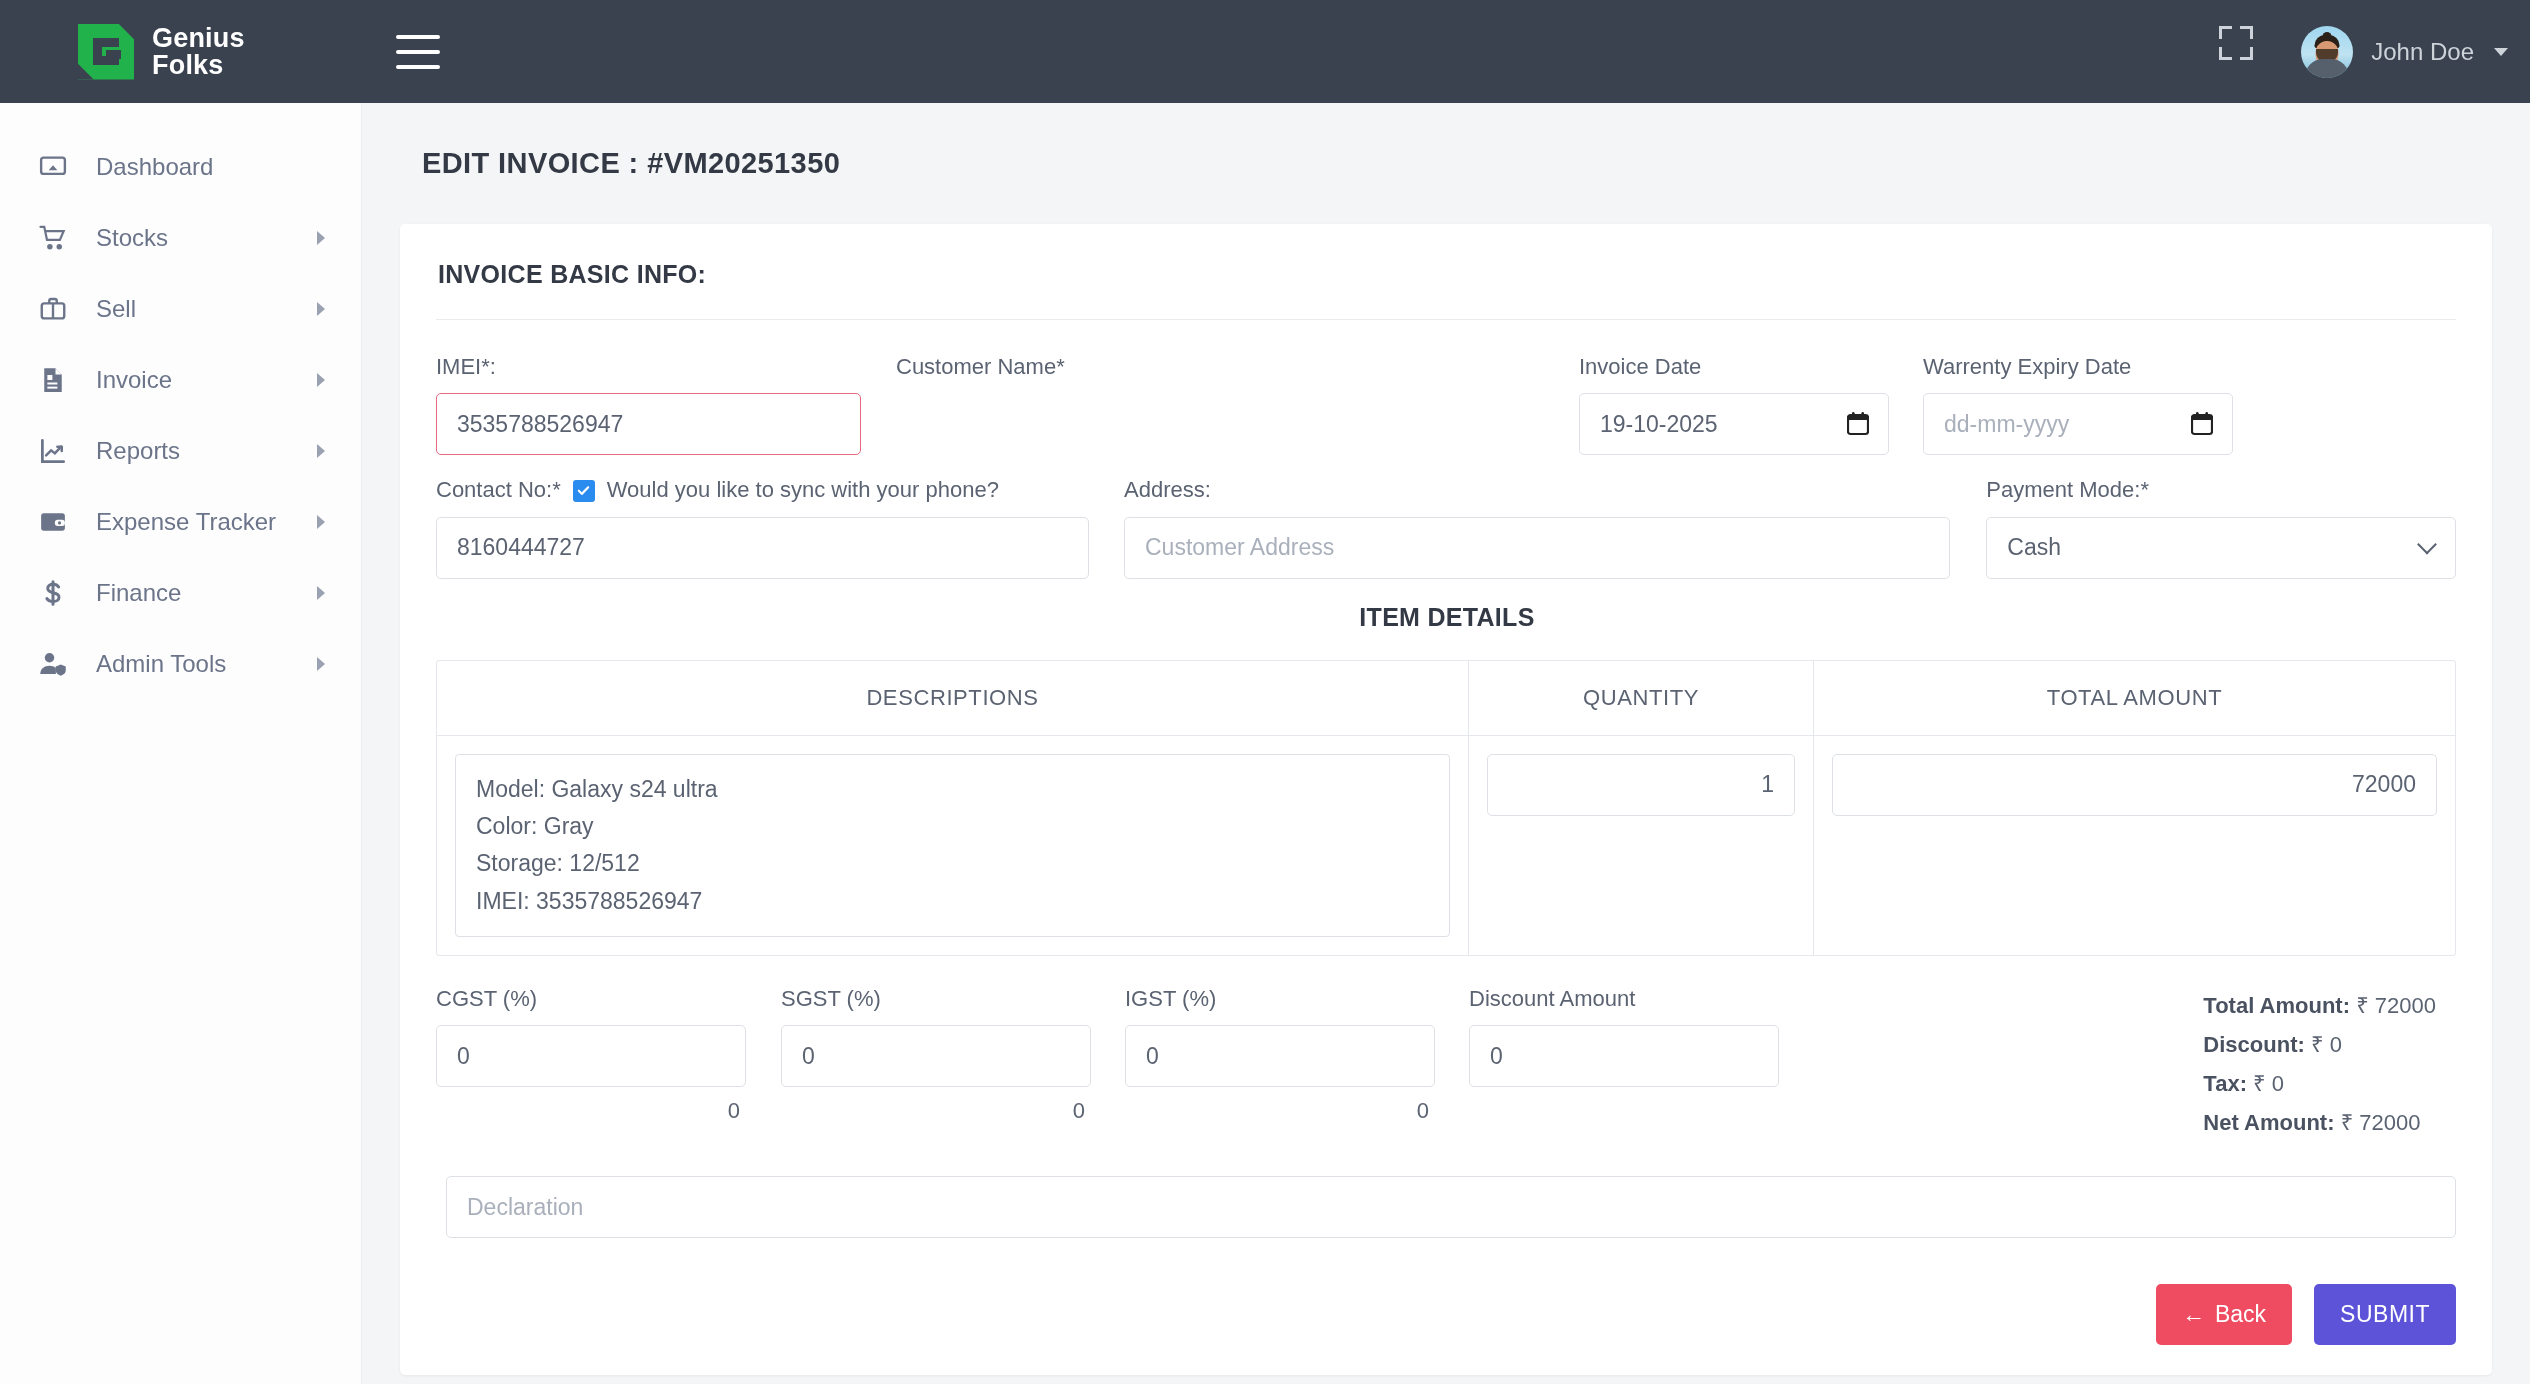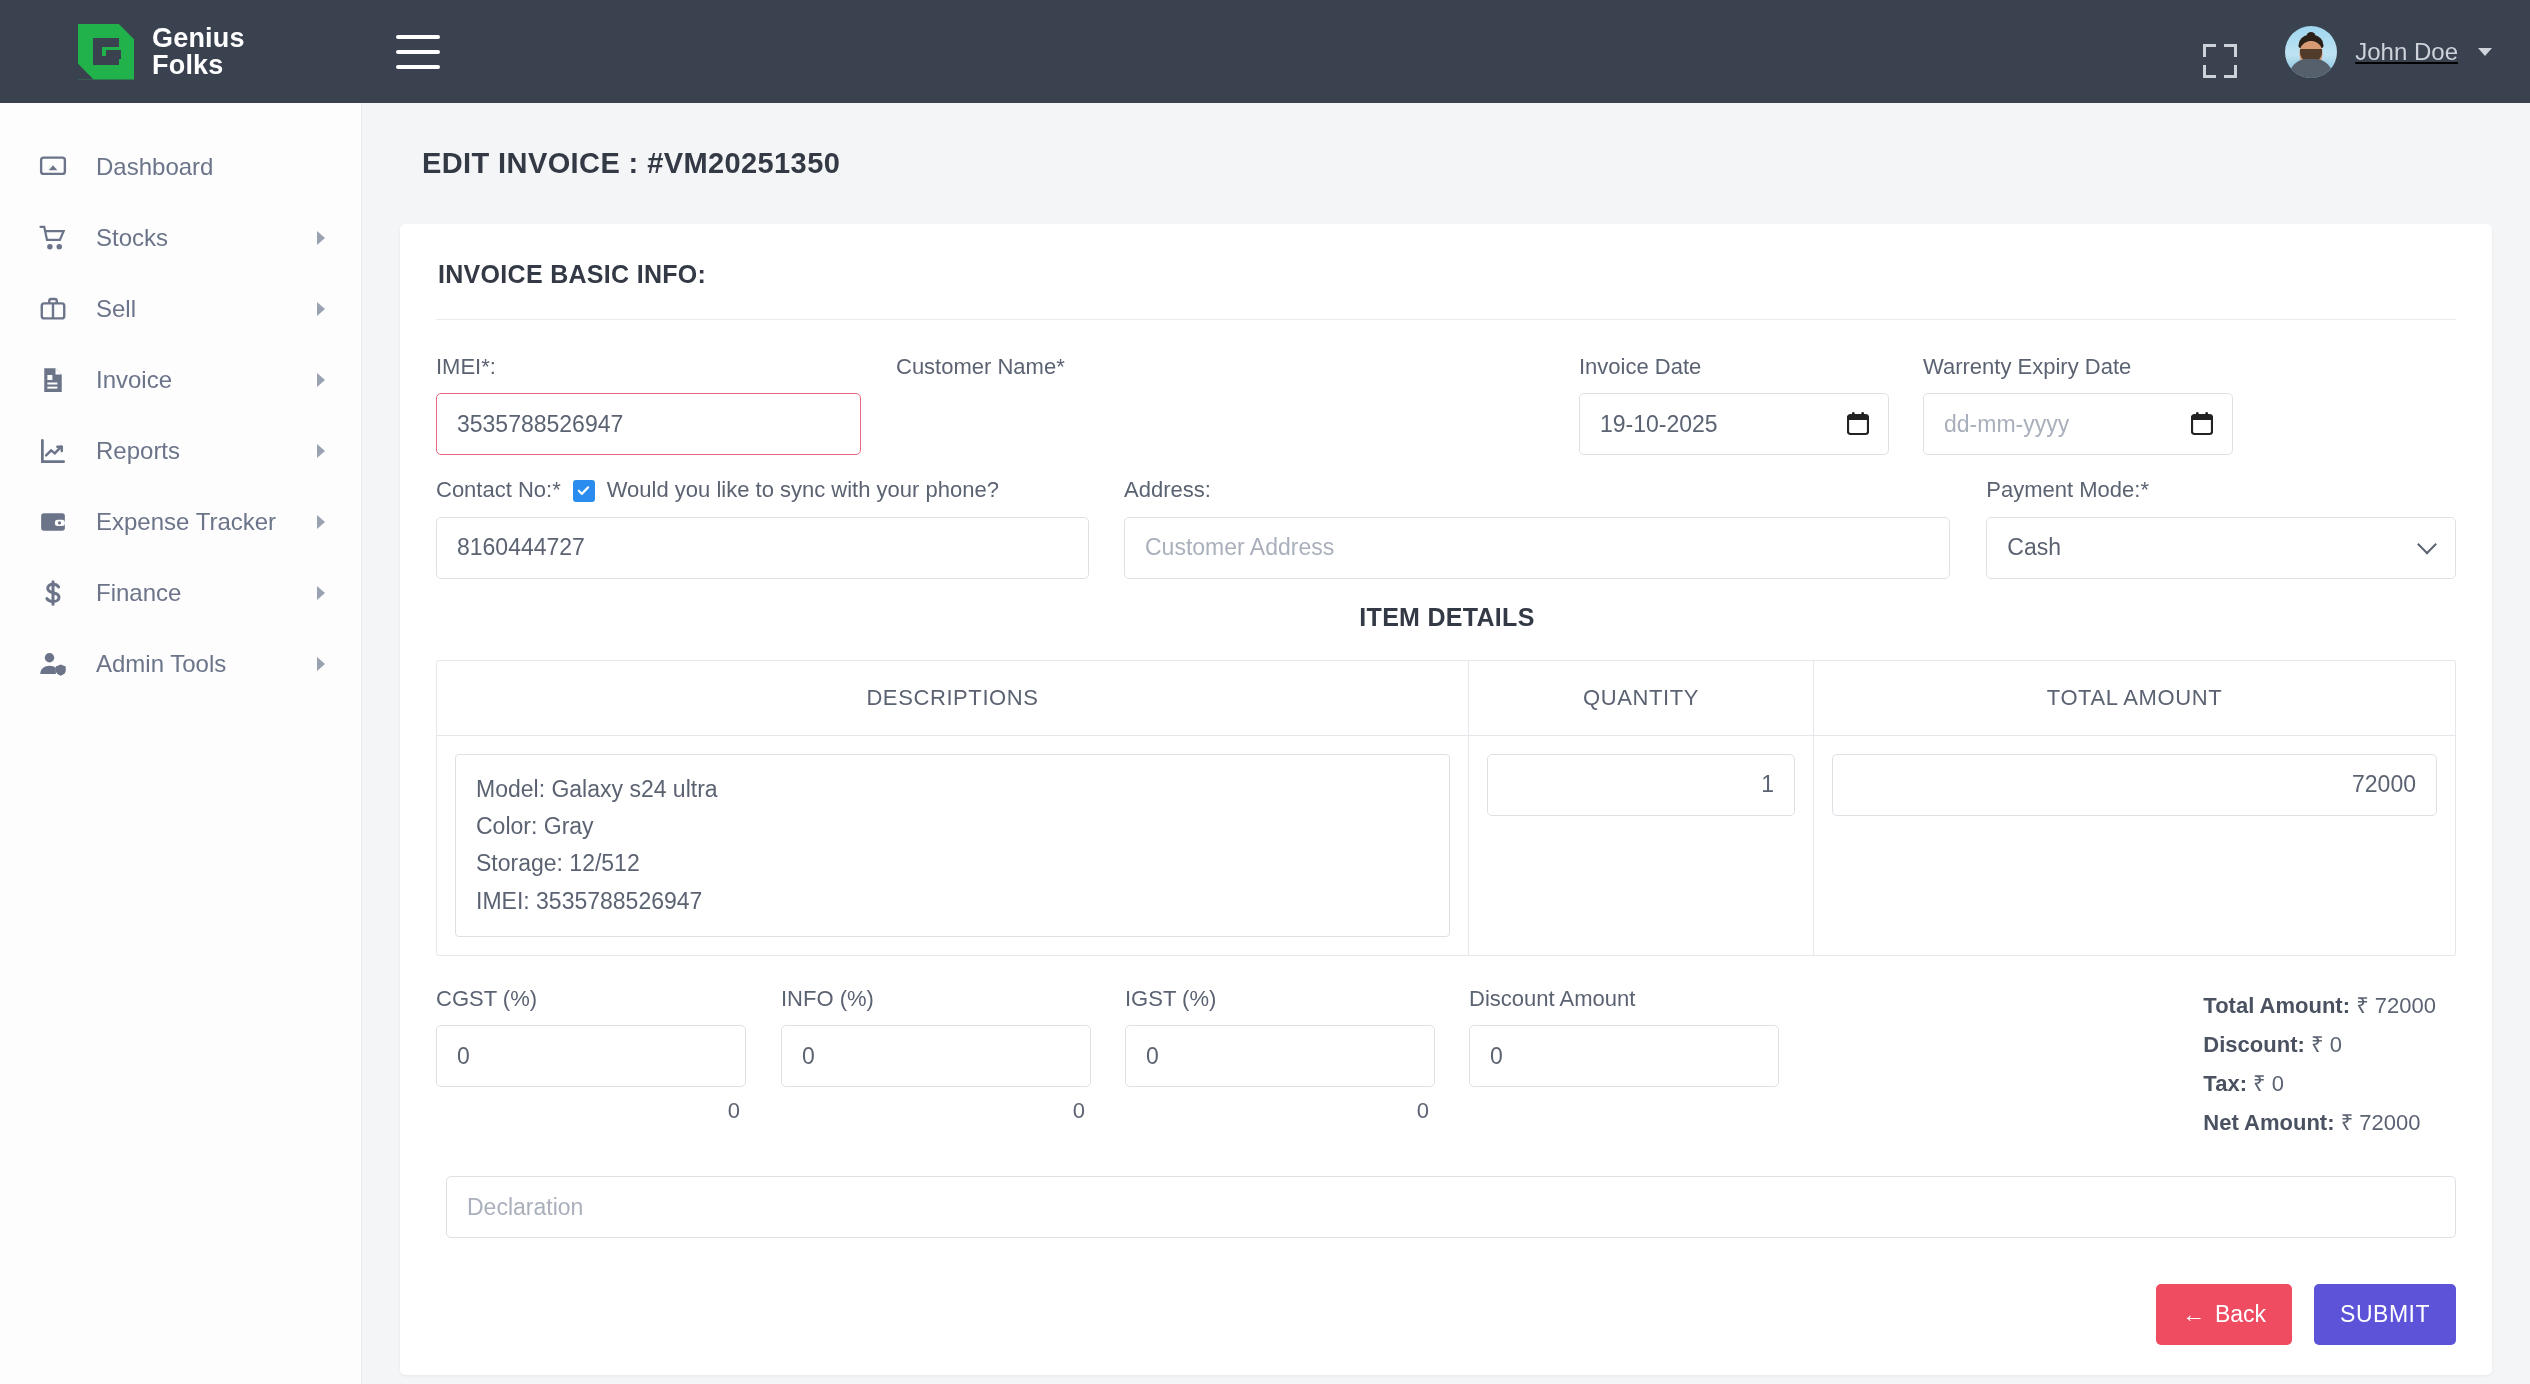--- a/index.html
+++ b/index.html
@@ -55,22 +55,22 @@
     letter-spacing: 0.2px;
   }
   .hamburger {
     margin-left: 34px; width: 44px; height: 34px;
     display: flex; flex-direction: column; justify-content: space-between;
     cursor: pointer;
   }
   .hamburger span { display: block; height: 4px; background: #fff; border-radius: 2px; width: 100%; }
 
   .topbar-right {
-    margin-left: auto; display: flex; align-items: flex-end;
-    padding-right: 38px; gap: 48px; text-decoration: underline;
+    margin-left: auto; display: flex; align-items: flex-start;
+    padding-right: 22px; gap: 48px;
   }
   .fullscreen-icon { width: 34px; height: 34px; position: relative; cursor: pointer; }
   .fullscreen-icon i {
     position: absolute; width: 13px; height: 13px; border: 3px solid #cdd2da;
   }
   .fullscreen-icon i:nth-child(1) { top: 0; left: 0; border-right: none; border-bottom: none; }
   .fullscreen-icon i:nth-child(2) { top: 0; right: 0; border-left: none; border-bottom: none; }
   .fullscreen-icon i:nth-child(3) { bottom: 0; left: 0; border-right: none; border-top: none; }
   .fullscreen-icon i:nth-child(4) { bottom: 0; right: 0; border-left: none; border-top: none; }
 
@@ -482,21 +482,21 @@
       </div>
     </div>
 
     <div class="tax-row">
       <div class="tax-field" style="width:310px;margin-right:35px;">
         <span class="flabel">CGST (%)</span>
         <div class="fctrl">0</div>
         <span class="tax-under">0</span>
       </div>
       <div class="tax-field" style="width:310px;margin-right:34px;">
-        <span class="flabel">INFO (%)</span>
+        <span class="flabel">SGST (%)</span>
         <div class="fctrl">0</div>
         <span class="tax-under">0</span>
       </div>
       <div class="tax-field" style="width:310px;margin-right:34px;">
         <span class="flabel">IGST (%)</span>
         <div class="fctrl">0</div>
         <span class="tax-under">0</span>
       </div>
       <div class="tax-field" style="width:310px;">
         <span class="flabel">Discount Amount</span>

